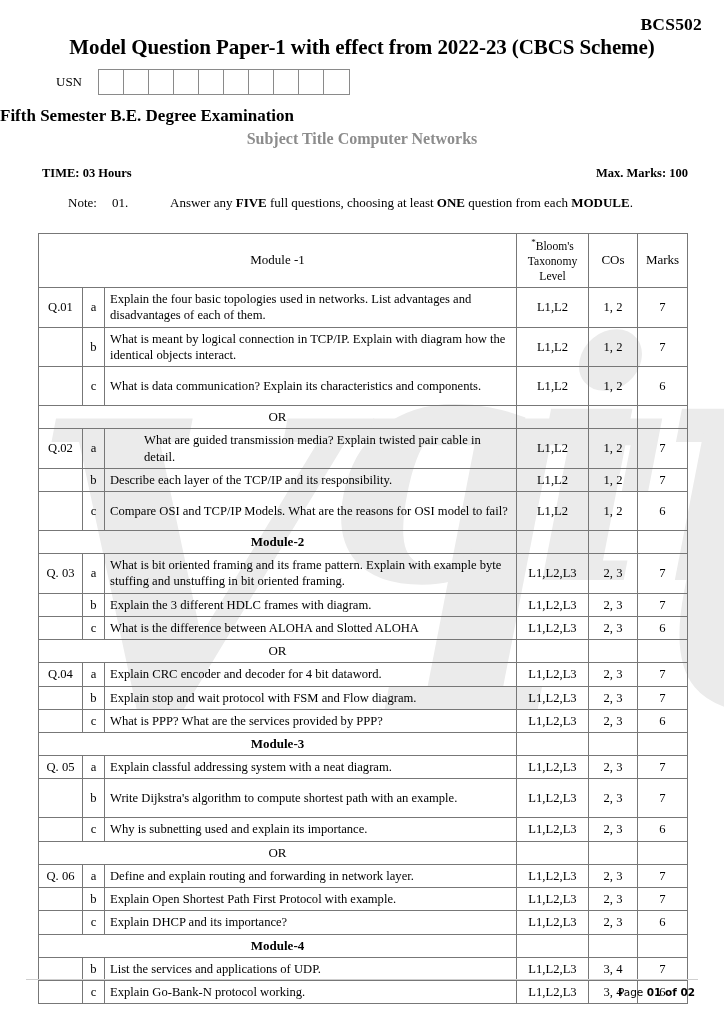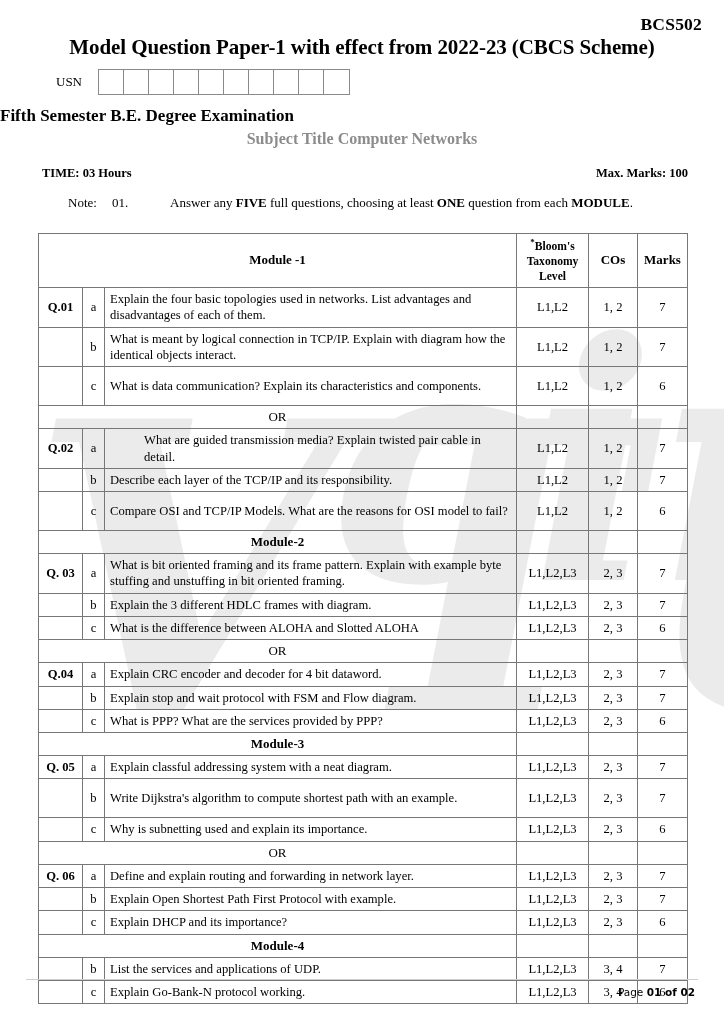--- a/index.html
+++ b/index.html
@@ -104,26 +104,26 @@
     vertical-align:middle;
     line-height:1.28;
   }
   col.c-qno{width:44px;}
   col.c-sub{width:22px;}
   col.c-text{width:412px;}
   col.c-bl{width:72px;}
   col.c-co{width:49px;}
   col.c-mk{width:50px;}
 
-  td.qno{text-align:center;vertical-align:middle;font-weight:bold;}
+  td.qno{text-align:center;vertical-align:middle;}
   td.sub{text-align:center;vertical-align:middle;}
   td.qtext{text-align:left;vertical-align:middle;}
   td.bl,td.co,td.mk{text-align:center;vertical-align:middle;}
   td.hdr{
-    text-align:center;font-weight:bold;vertical-align:middle;
+    text-align:center;font-weight:normal;vertical-align:middle;
     font-size:11.6px;line-height:1.18;margin-left:8px;
   }
   td.modhdr{
     text-align:center;font-weight:bold;font-size:13px;
   }
   td.orrow{text-align:center;font-size:13px;}
   td.blank{}
   .star{vertical-align:super;font-size:9px;}
 
   

